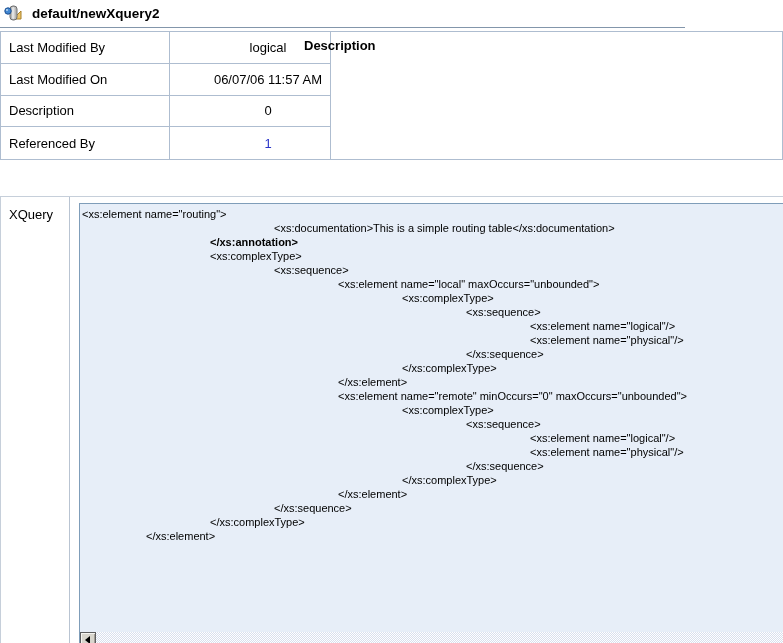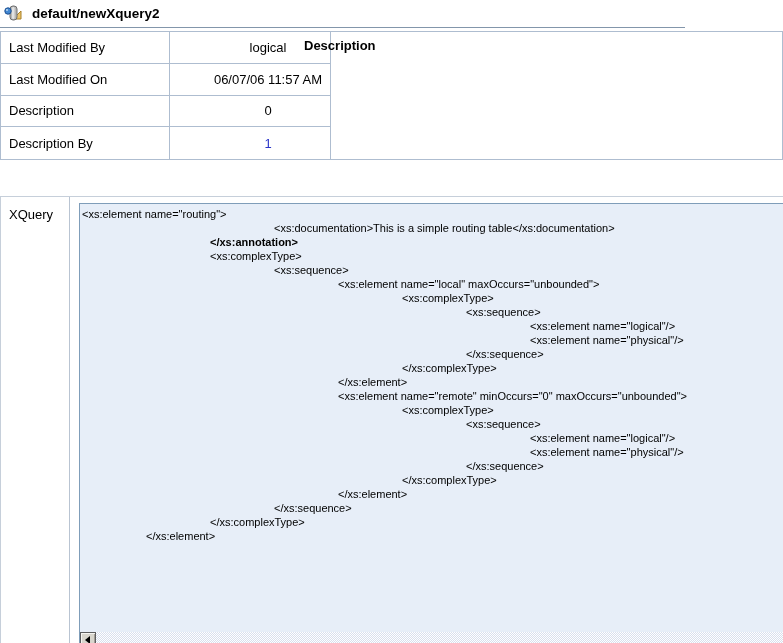--- a/index.html
+++ b/index.html
@@ -76,21 +76,21 @@
         </div>
         <div class="info-row">
           <div class="cell label">Last Modified On</div>
           <div class="cell value">06/07/06 11:57 AM</div>
         </div>
         <div class="info-row">
           <div class="cell label">Description</div>
           <div class="cell value">0</div>
         </div>
         <div class="info-row">
-          <div class="cell label">Description By</div>
+          <div class="cell label">Referenced By</div>
           <div class="cell value link">1</div>
         </div>
       </div>
     <div class="desc">
       <div class="desc-h">Description</div>
     </div>
   </div>
 
   <div class="xq-section">
     <div class="xq-label">XQuery</div>

